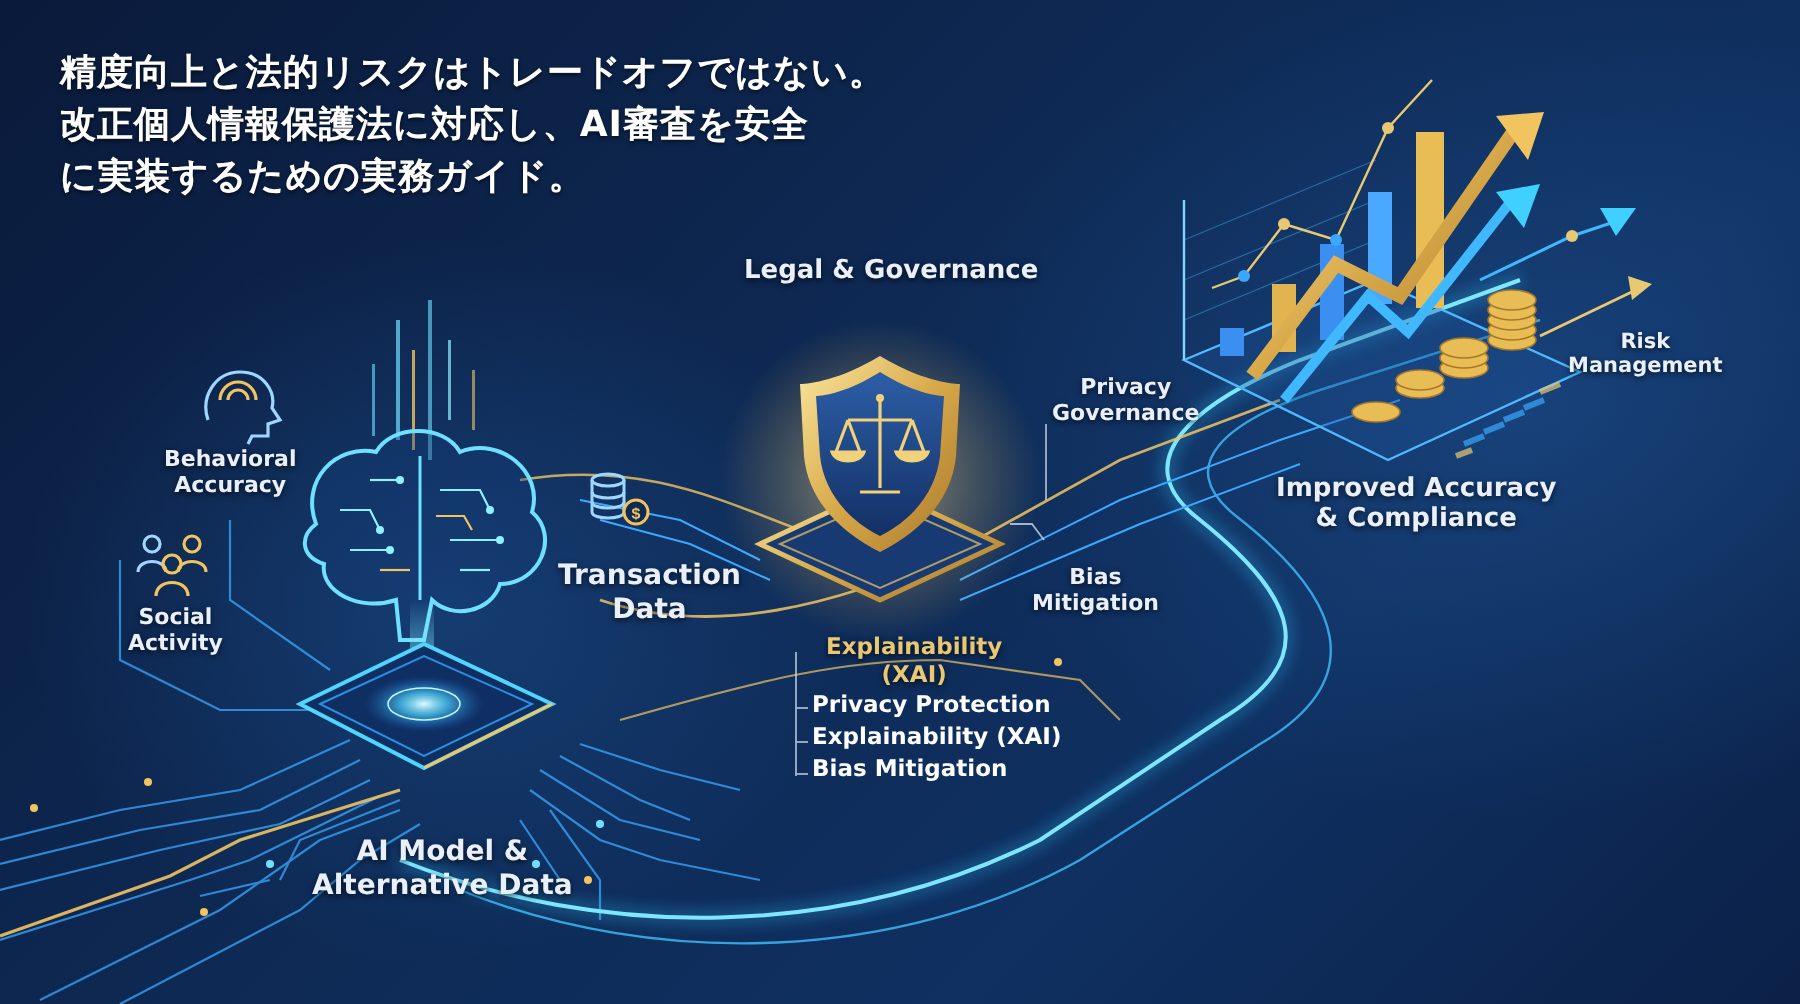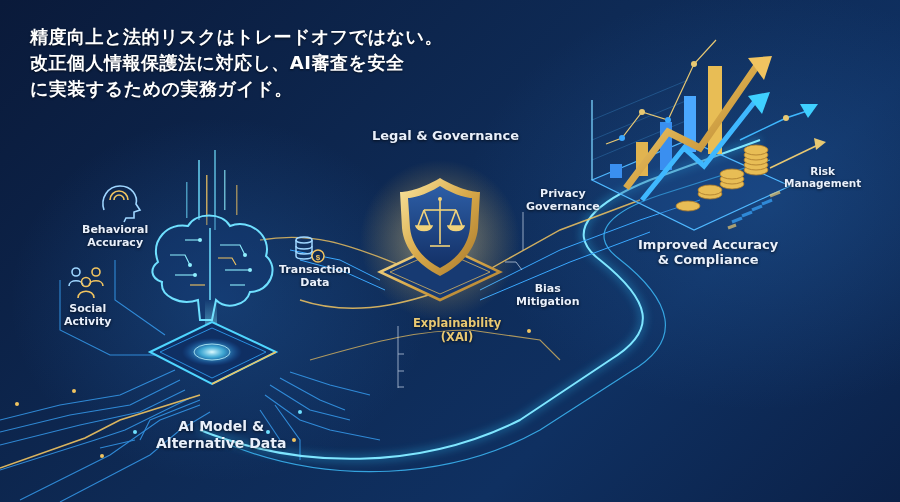--- a/index.html
+++ b/index.html
@@ -291,21 +291,21 @@
   </div>
 
   <div class="lbl" style="left:82px; top:224px; font-size:11px;">
     <span>Behavioral</span>
     <span>Accuracy</span>
   </div>
   <div class="lbl" style="left:64px; top:303px; font-size:11px;">
     <span>Social</span>
     <span>Activity</span>
   </div>
-  <div class="lbl" style="left:279px; top:264px; font-size:11px;">
+  <div class="lbl" style="left:279px; top:280px; font-size:14px;">
     <span>Transaction</span>
     <span>Data</span>
   </div>
 
   <div class="lbl" style="left:156px; top:418px; font-size:14px;">
     <span>AI Model &amp;</span>
     <span>Alternative Data</span>
   </div>
 
   <div class="lbl" style="left:372px; top:128px; font-size:13px;">
@@ -318,20 +318,25 @@
   </div>
   <div class="lbl" style="left:516px; top:283px; font-size:11px;">
     <span>Bias</span>
     <span>Mitigation</span>
   </div>
   <div class="lbl gold" style="left:413px; top:317px; font-size:11.5px;">
     <span>Explainability</span>
     <span>(XAI)</span>
   </div>
 
+  <div class="list">
+    <div>Privacy Protection</div>
+    <div>Explainability (XAI)</div>
+    <div>Bias Mitigation</div>
+  </div>
 
   <div class="lbl" style="left:784px; top:165px; font-size:10.5px;">
     <span>Risk</span>
     <span>Management</span>
   </div>
   <div class="lbl" style="left:614px; top:237px; font-size:13px;margin-left:24px;">
     <span>Improved Accuracy</span>
     <span>&amp; Compliance</span>
   </div>
 

